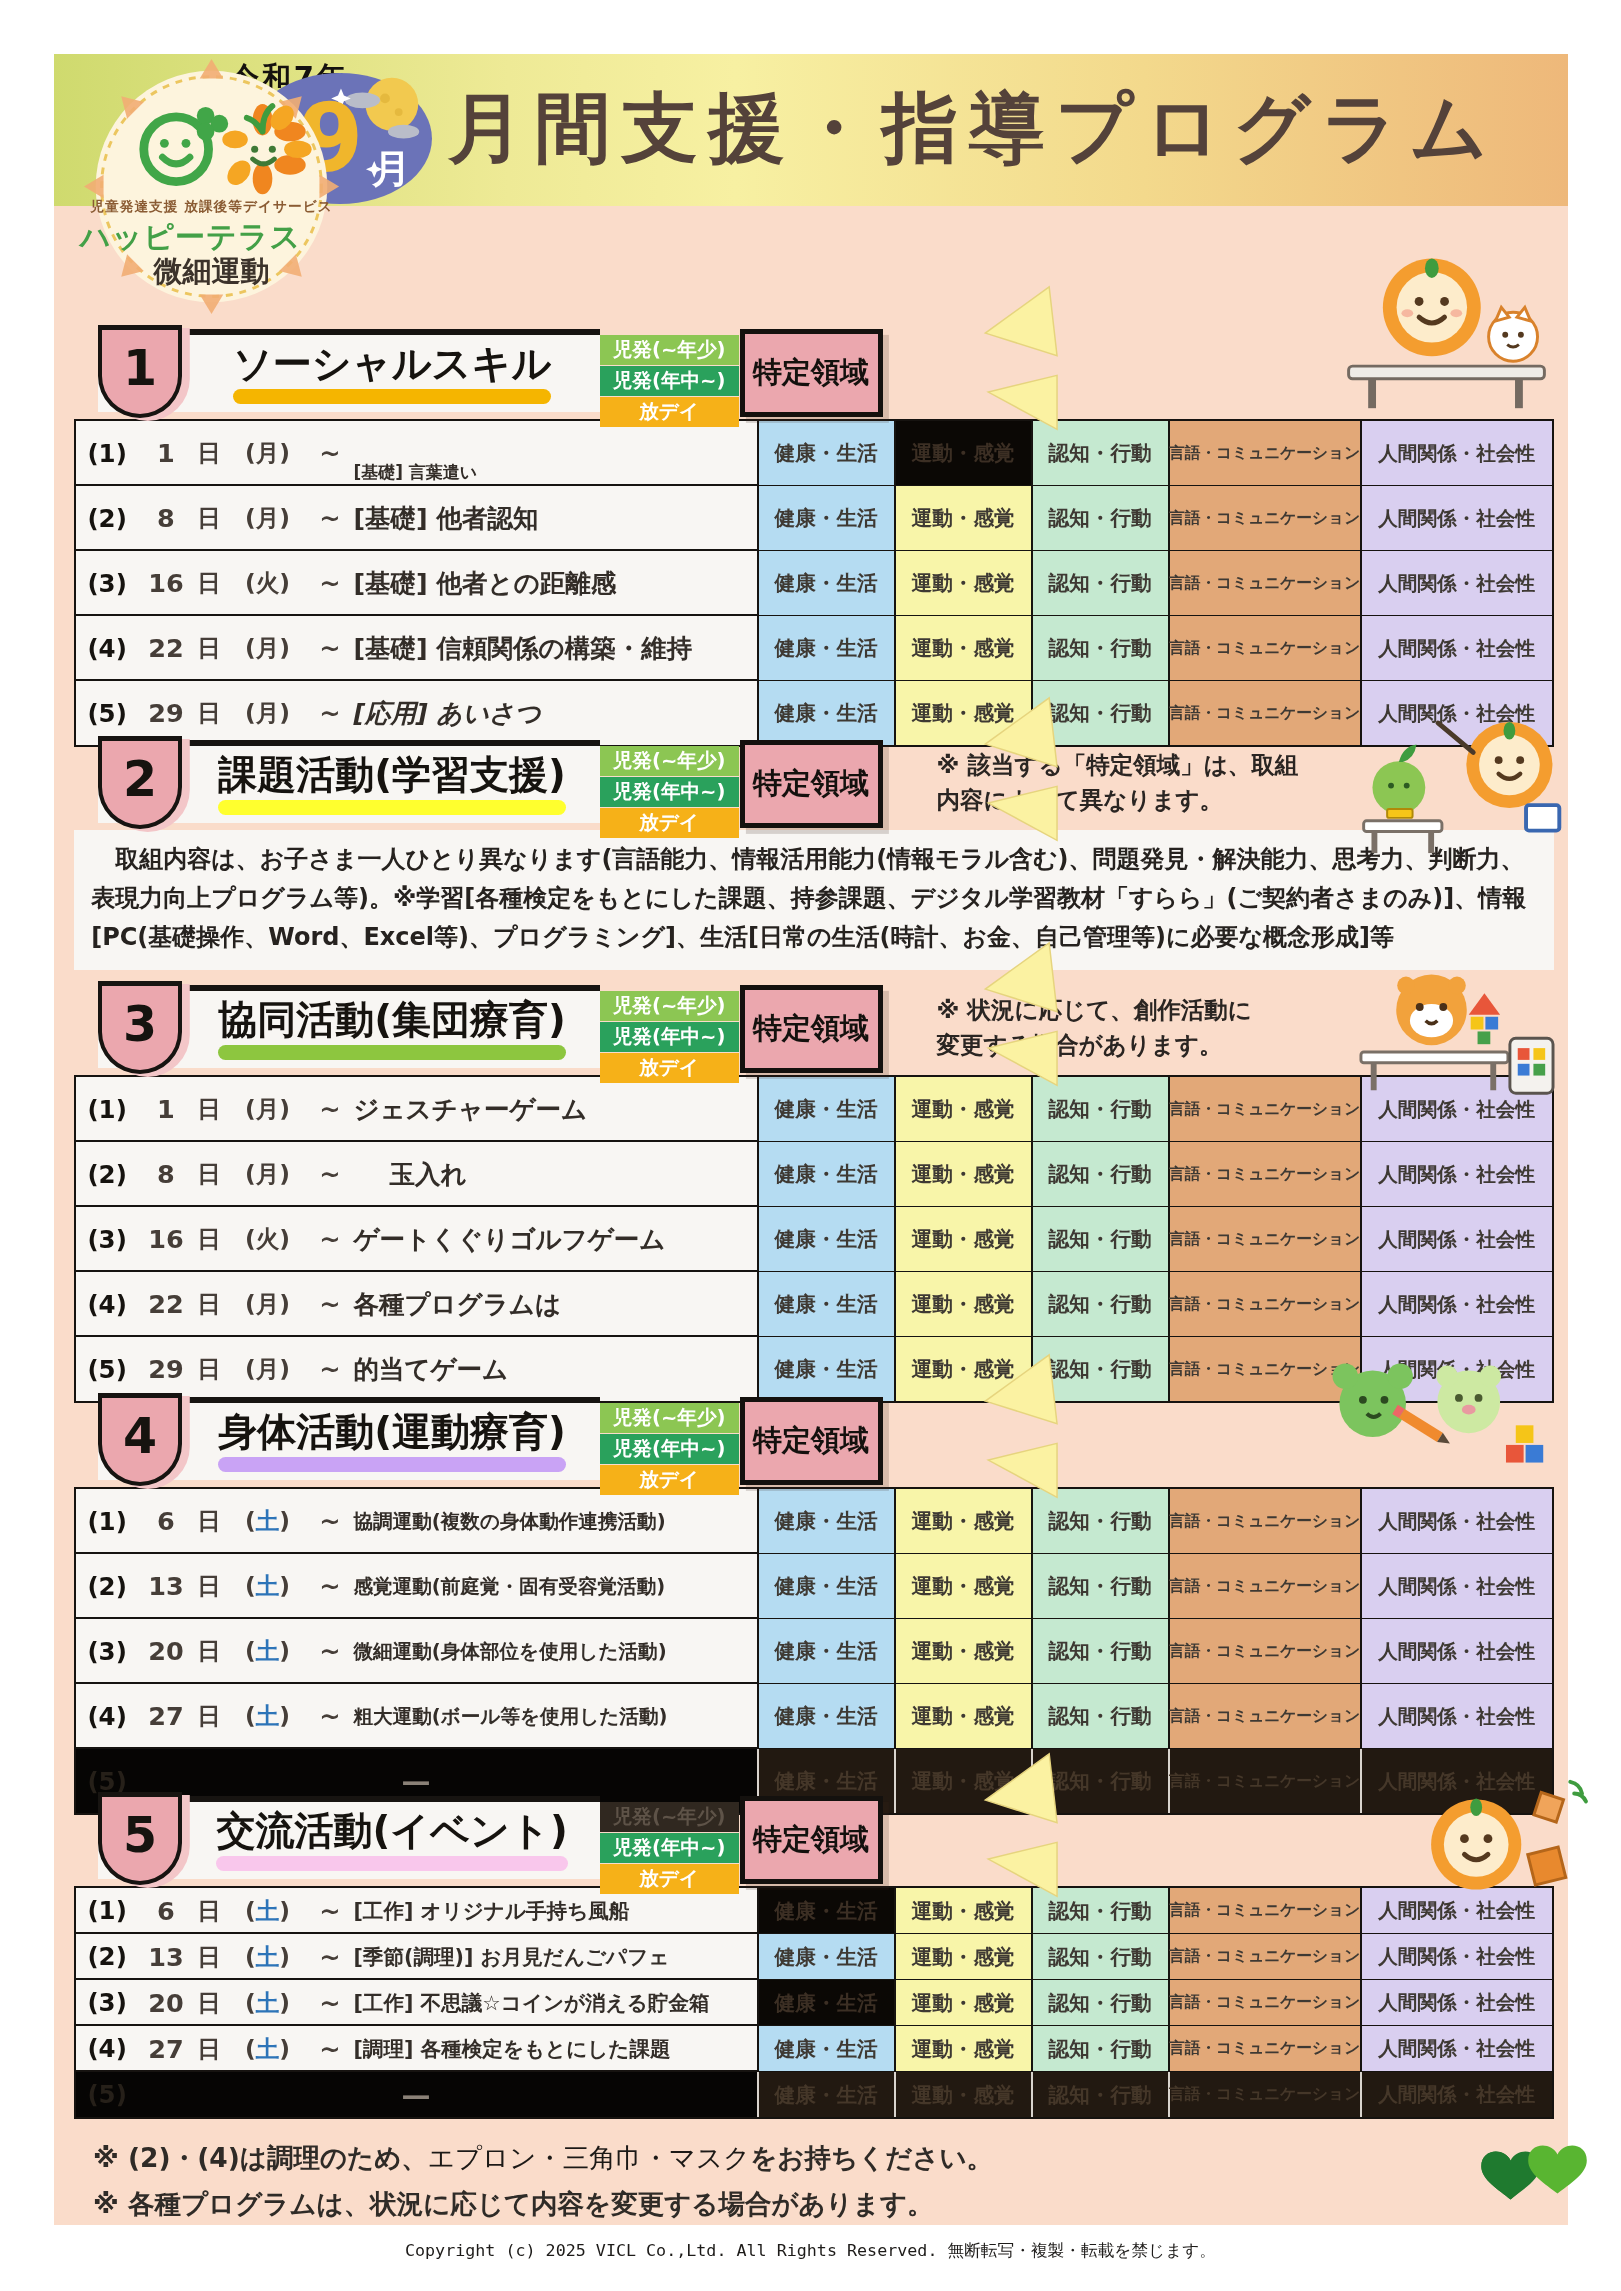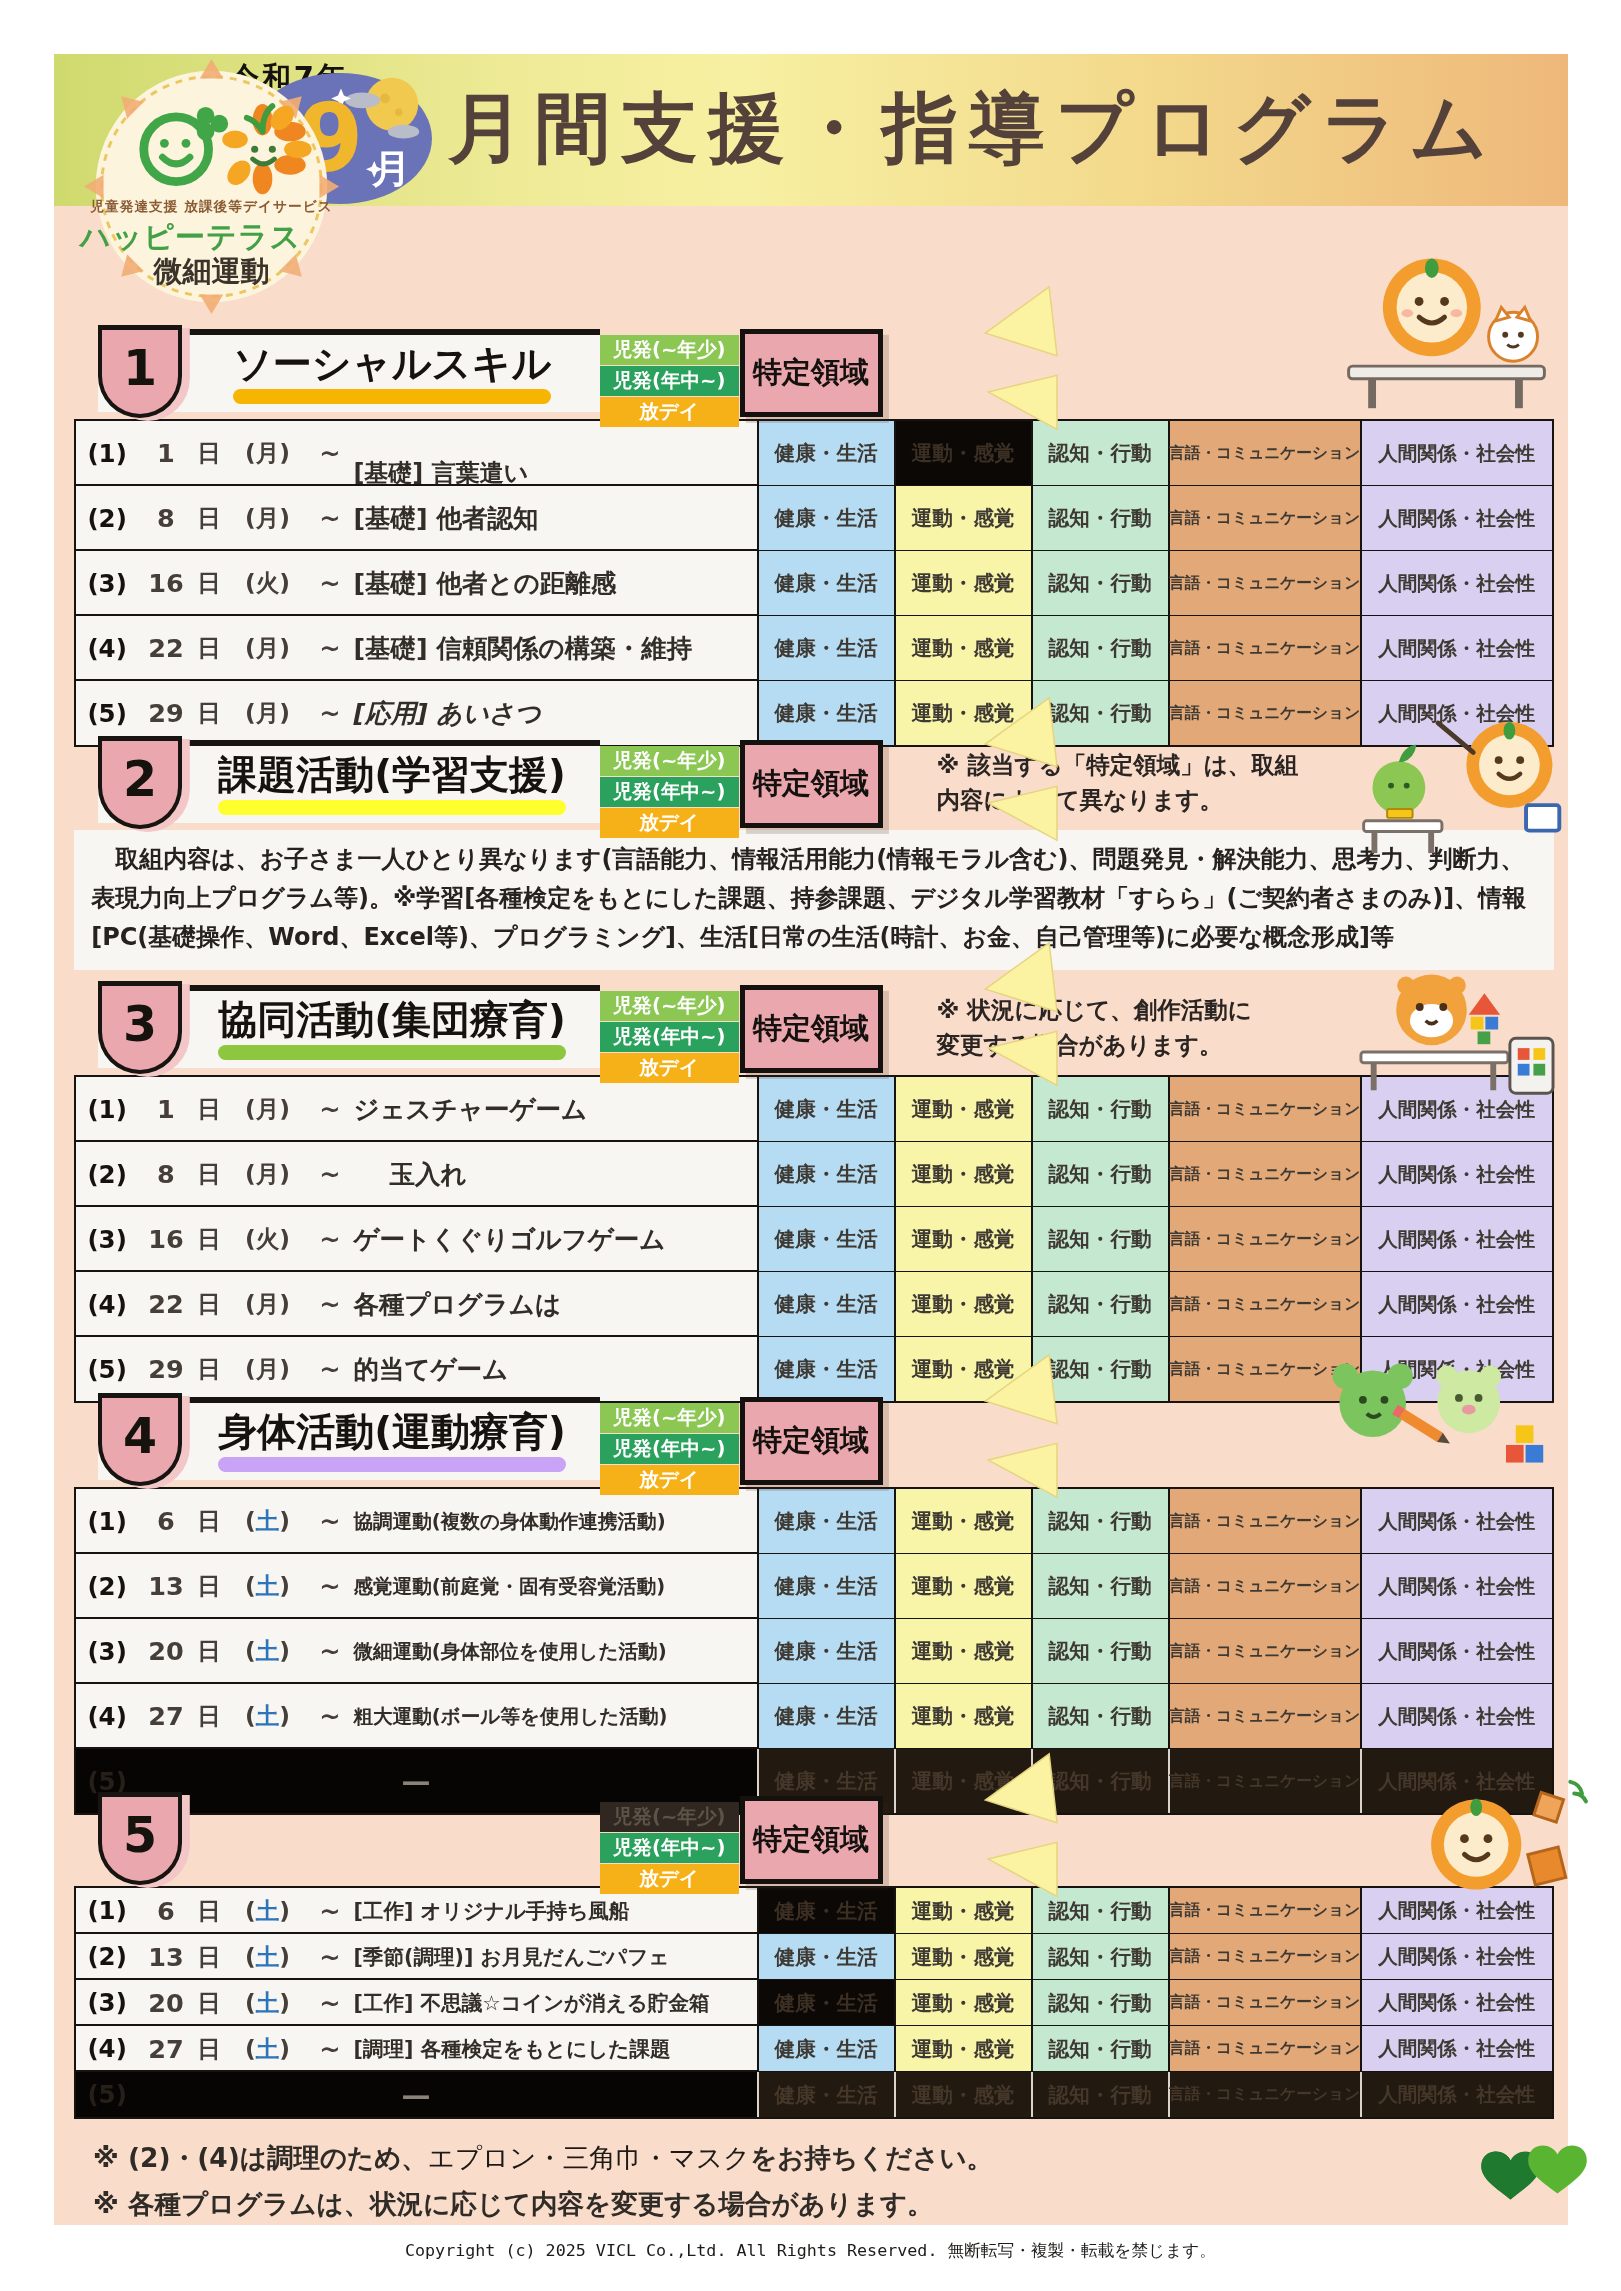--- a/index.html
+++ b/index.html
@@ -215,21 +215,21 @@
               </svg></div>
           </div>
           <div class="rows">
             <div class="row" style="height: 68px;">
               <div class="row-info">
                 <span class="ri-no">(1)</span>
                 <span class="ri-day">1</span>
                 <span class="ri-unit">日</span>
                 <span class="ri-week">(<span>月</span>)</span>
                 <span class="ri-tilde">~</span>
-                <span class="ri-act" style="font-size: 24px; margin-top: 39px;">[基礎] 言葉遣い</span>
+                <span class="ri-act" style="font-size: 17px; margin-top: 39px;">[基礎] 言葉遣い</span>
               </div>
               <div class="cell" style="width: 137px; font-size: 20.6px; background: rgb(181, 220, 242);">健康・生活</div>
               <div class="cell cell-black" style="width: 137px; font-size: 20.6px;">運動・感覚</div>
               <div class="cell" style="width: 137px; font-size: 20.6px; background: rgb(197, 233, 208);">認知・行動</div>
               <div class="cell" style="width: 192px; font-size: 15.7px; background: rgb(226, 168, 120);">言語・コミュニケーション</div>
               <div class="cell" style="width: 192px; font-size: 19.6px; background: rgb(217, 207, 240);">人間関係・社会性</div>
             </div>
             <div class="row" style="height: 68px;">
               <div class="row-info">
                 <span class="ri-no">(2)</span>
@@ -575,20 +575,26 @@
               <div class="cell" style="width: 192px; font-size: 15.7px;">言語・コミュニケーション</div>
               <div class="cell" style="width: 192px; font-size: 19.6px;">人間関係・社会性</div>
             </div>
           </div>
         </div>
         <div class="sec" style="top: 1590px;">
           <div class="sec-head">
             <div class="badge">
               <span>5</span>
             </div>
+            <div class="head-panel">
+              <div class="sec-title-wrap">
+                <div class="sec-title">交流活動(イベント)</div>
+                <div class="underline" style="background: rgb(249, 199, 236);"></div>
+              </div>
+            </div>
             <div class="legend">
               <div class="lab l0 dim">児発(~年少)</div>
               <div class="lab l1">児発(年中~)</div>
               <div class="lab l2">放デイ</div>
             </div>
             <div class="tokutei">特定領域</div>
             <div class="sparkle"><svg width="167" height="167" viewBox="0 0 170 170">
                 <polygon points="160,5 168,75 95,52" fill="#fbf2a2" stroke="#e6d47e" stroke-width="1.5"></polygon>
                 <polygon points="168,95 168,150 98,112" fill="#fbf2a2" stroke="#e6d47e" stroke-width="1.5"></polygon>
               </svg></div>

